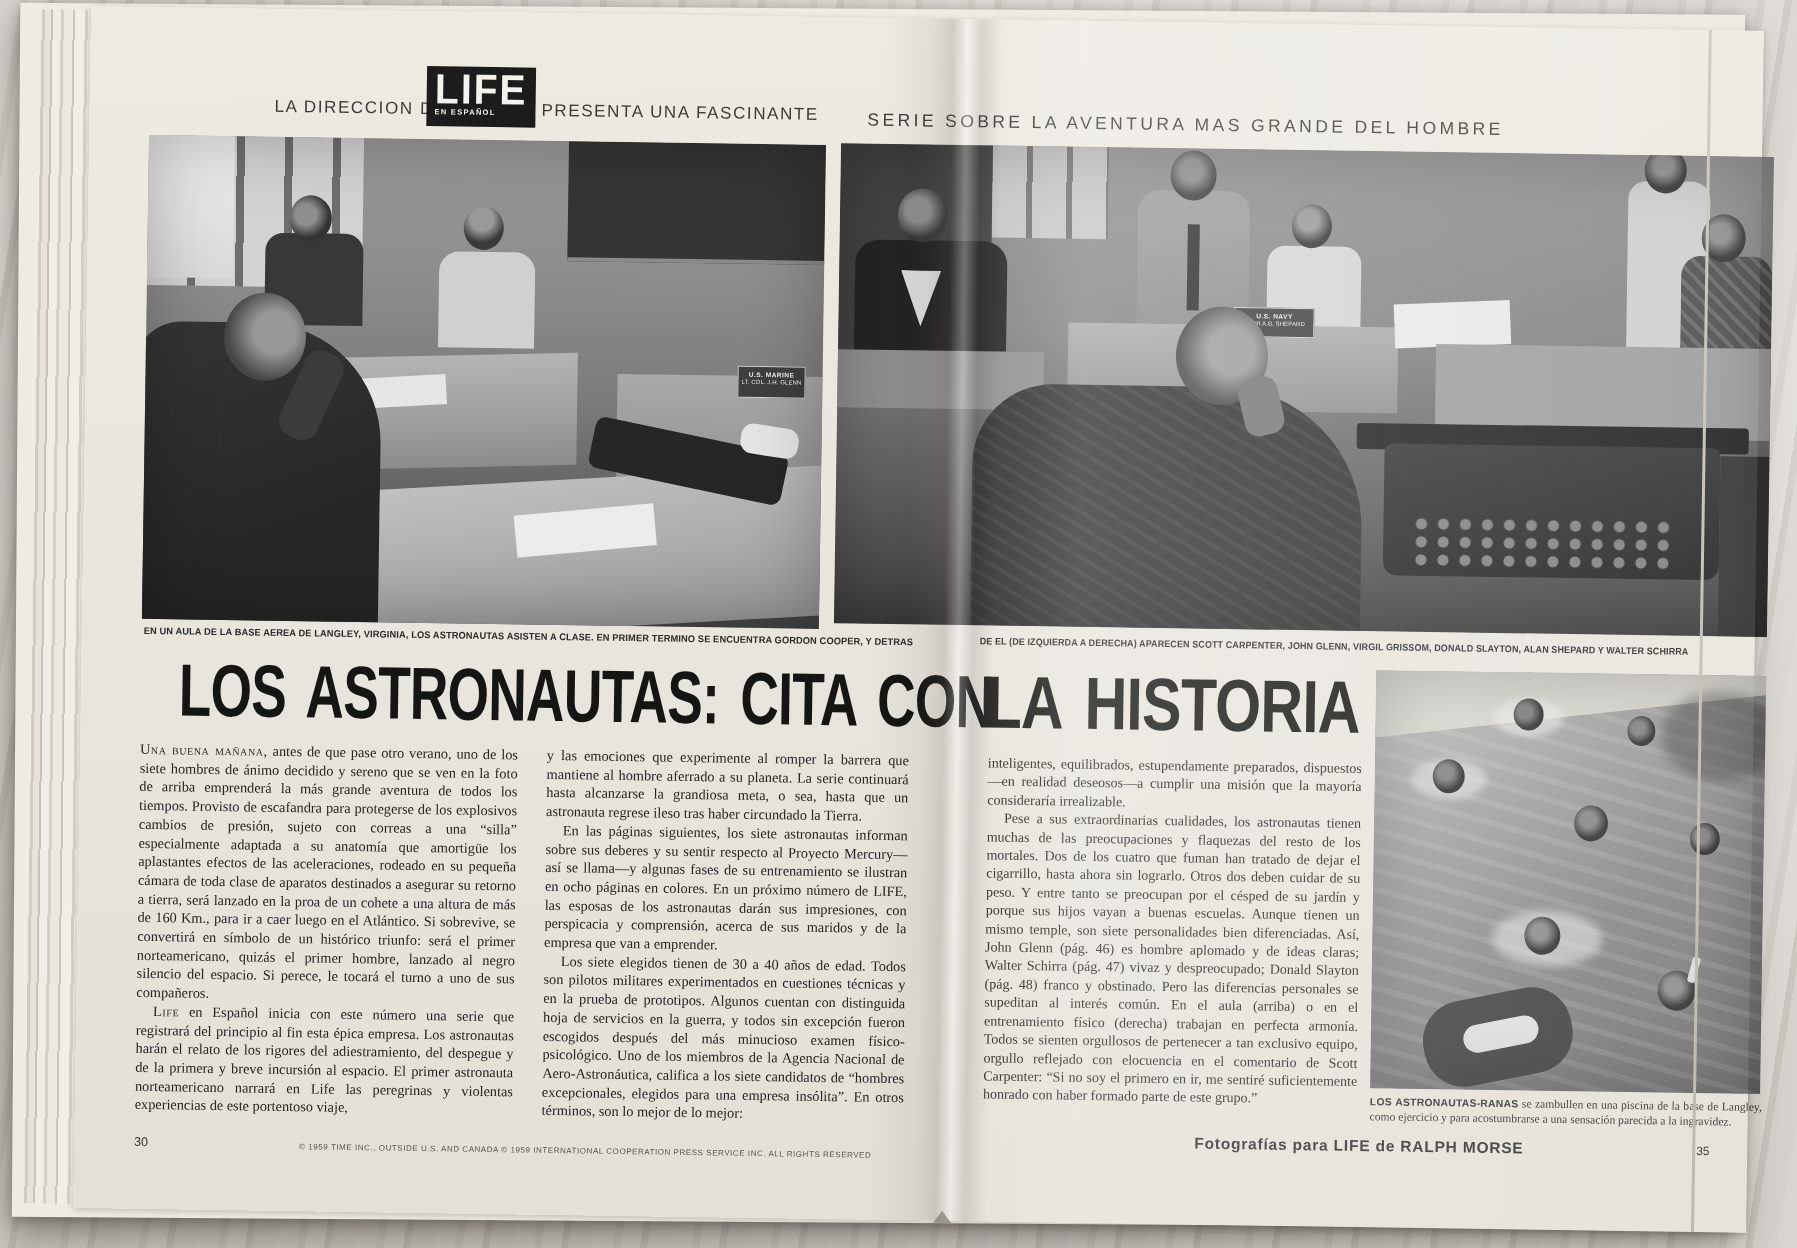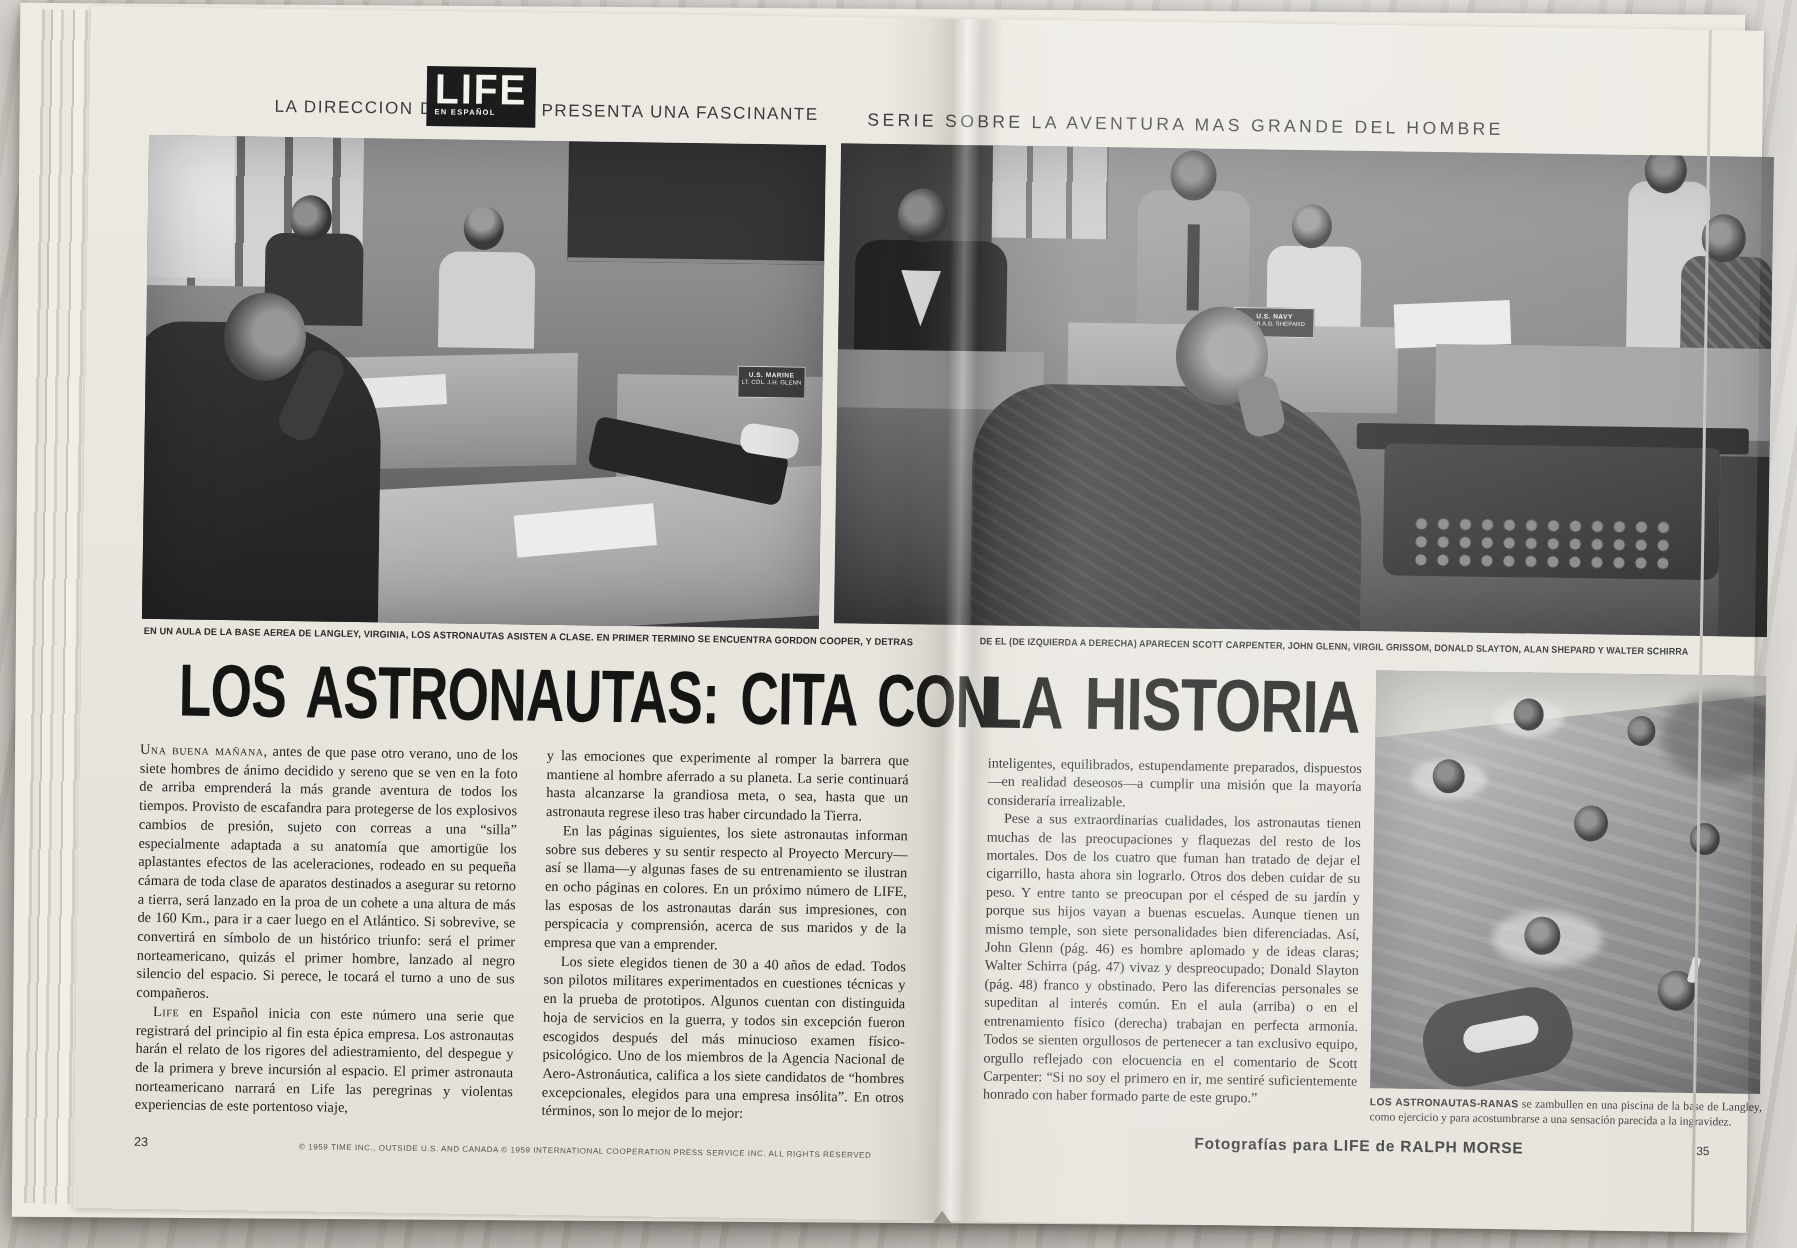--- a/index.html
+++ b/index.html
@@ -216,21 +216,21 @@
       <i class="el" style="left:52px;top:322px;width:150px;height:86px;background:#3d3d3d;border-radius:40px;transform:rotate(-12deg);"></i>
       <i class="el" style="left:92px;top:348px;width:76px;height:28px;background:#dedede;border-radius:14px;transform:rotate(-12deg);"></i>
       <i class="el" style="left:286px;top:296px;width:38px;height:40px;background:radial-gradient(circle at 42% 40%, #8a8a8a 0 26%, #2c2c2c 62%);border-radius:50%;"></i>
       <i class="el" style="left:318px;top:282px;width:8px;height:26px;background:#d9d9d9;border-radius:3px;transform:rotate(14deg);"></i>
     </div>
 
     <div id="pool-caption">
       <span class="cap-lead">LOS ASTRONAUTAS-RANAS</span><span> se zambullen en una piscina de la base de Langley, como ejercicio y para acostumbrarse a una sensación parecida a la ingravidez.</span>
     </div>
 
-    <div class="page-num" style="left:60px; top:1128px;">23</div>
+    <div class="page-num" style="left:60px; top:1128px;">30</div>
     <div id="copyright">© 1959 TIME INC., OUTSIDE U.S. AND CANADA © 1959 INTERNATIONAL COOPERATION PRESS SERVICE INC. ALL RIGHTS RESERVED</div>
     <div id="photo-credit">Fotografías para LIFE de RALPH MORSE</div>
     <div class="page-num" style="left:1622px; top:1114px; font-size:12px;">35</div>
 
     <div id="right-page-tint"></div>
     <div id="fold-shadow"></div>
     <div id="fold-notch"></div>
     <div id="page-edge-right"></div>
   </div>
 </div>

